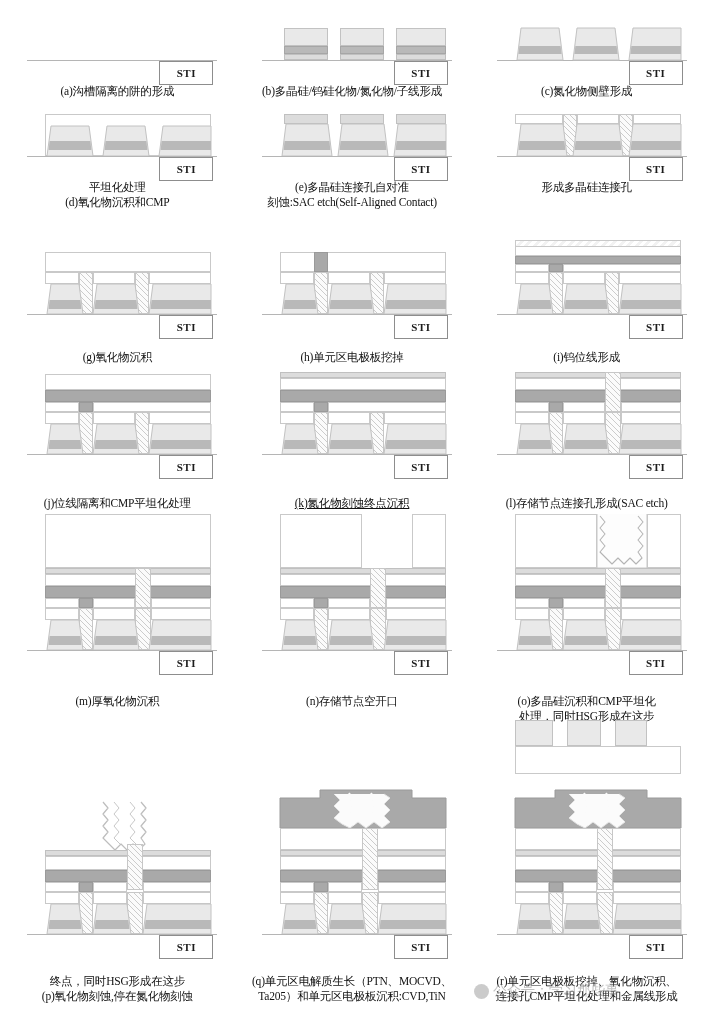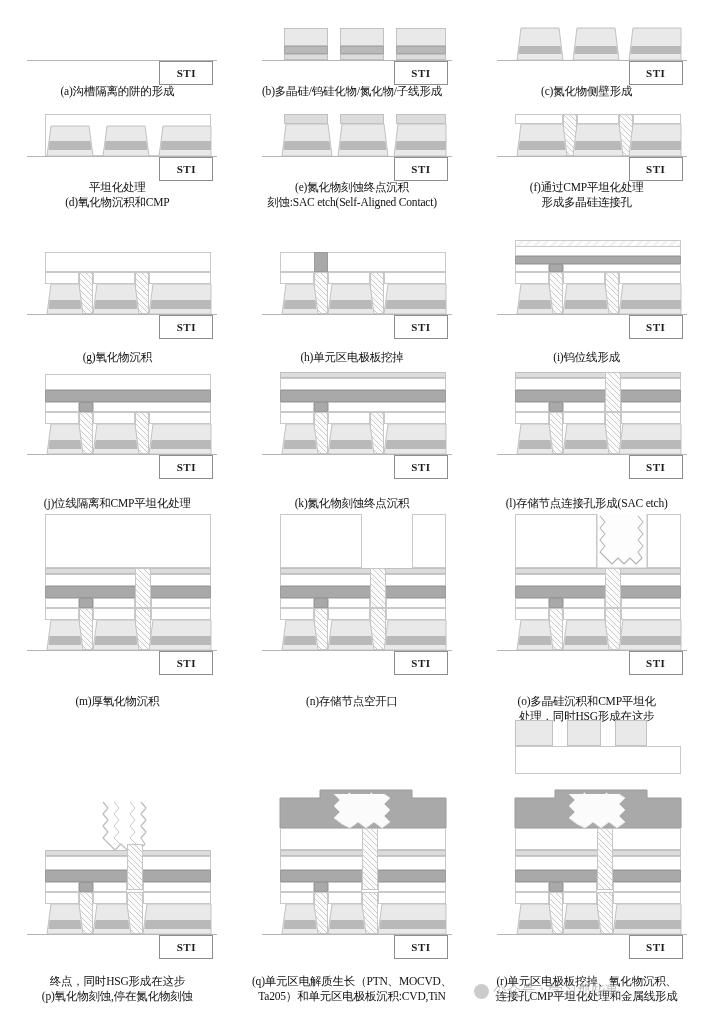--- a/index.html
+++ b/index.html
@@ -195,21 +195,21 @@
                 <path d="M22.6,31 L67.4,31 L68.4,40 L21.6,40 Z"></path>
               <path d="M78.6,31 L123.4,31 L124.4,40 L77.6,40 Z"></path>
               <path d="M134.6,31 L184,31 L184,40 L133.6,40 Z"></path>
               </g>
           </svg>
           <div class="p surface" style="left:0;top:46px;width:190px;"></div>
           <div class="sti" style="left:132px;top:47px;width:52px;height:22px;">STI</div>
         </div>
       </div>
       <div class="caption">
-        <div>(e)氮化物刻蚀终点沉积</div>
+        <div>(e)多晶硅连接孔自对准</div>
         <div>刻蚀:SAC etch(Self-Aligned Contact)</div>
       </div>
     </div>
 
     <div class="cell">
       <div class="figbox" style="height:66px;">
         <div class="fig" style="position:absolute;left:10px;top:0;width:190px;height:66px;">
           <div class="p hatch" style="left:66px;top:4px;width:14px;height:42px;"></div>
           <div class="p hatch" style="left:122px;top:4px;width:14px;height:42px;"></div>
           <div class="p ox noborder" style="left:18px;top:4px;width:48px;height:10px;border:1px solid #c9c9c9;"></div>
@@ -225,21 +225,20 @@
                 <path d="M22.6,31 L67.4,31 L68.4,40 L21.6,40 Z"></path>
               <path d="M78.6,31 L123.4,31 L124.4,40 L77.6,40 Z"></path>
               <path d="M134.6,31 L184,31 L184,40 L133.6,40 Z"></path>
               </g>
           </svg>
           <div class="p surface" style="left:0;top:46px;width:190px;"></div>
           <div class="sti" style="left:132px;top:47px;width:52px;height:22px;">STI</div>
         </div>
       </div>
       <div class="caption">
-        <div>(f)通过CMP平坦化处理</div>
         <div>形成多晶硅连接孔</div>
       </div>
     </div>
   </div>
 
   <div class="row" style="position:absolute;left:0;top:240px;">
 
     <div class="cell">
       <div class="figbox" style="height:92px;">
         <div class="fig" style="position:absolute;left:10px;top:0;width:190px;height:92px;">
@@ -396,21 +395,21 @@
             <g fill="#b9b9b9">
                 <path d="M22.6,68 L53.4,68 L54.4,77 L21.6,77 Z"></path>
               <path d="M68.6,68 L109.4,68 L110.4,77 L67.6,77 Z"></path>
               <path d="M124.6,68 L184,68 L184,77 L123.6,77 Z"></path>
               </g>
           </svg>
           <div class="p surface" style="left:0;top:82px;width:190px;"></div>
           <div class="sti" style="left:132px;top:83px;width:52px;height:22px;">STI</div>
         </div>
       </div>
-      <div class="caption" style="margin-top:24px;">
+      <div class="caption" style="margin-top:24px;text-decoration:underline;">
         <div>(k)氮化物刻蚀终点沉积</div>
       </div>
     </div>
 
     <div class="cell">
       <div class="figbox" style="height:100px;">
         <div class="fig" style="position:absolute;left:10px;top:0;width:190px;height:100px;">
           <div class="p nit" style="left:18px;top:0;width:166px;height:6px;"></div>
           <div class="p ox" style="left:18px;top:6px;width:166px;height:12px;"></div>
           <div class="p dark" style="left:18px;top:18px;width:166px;height:12px;"></div>

